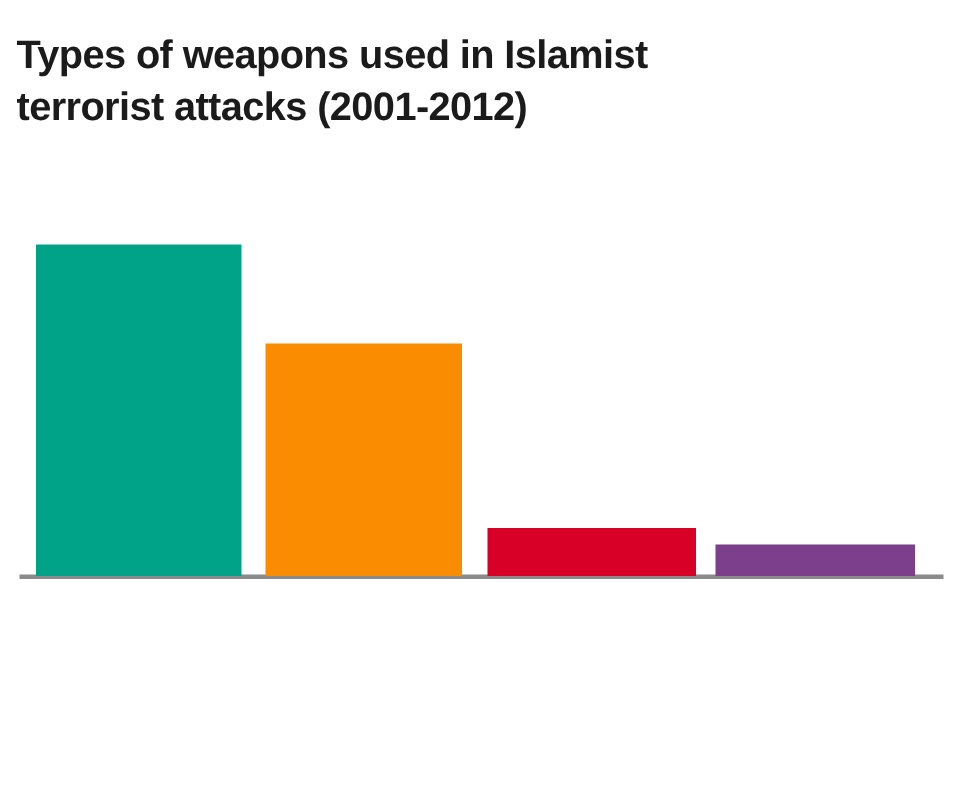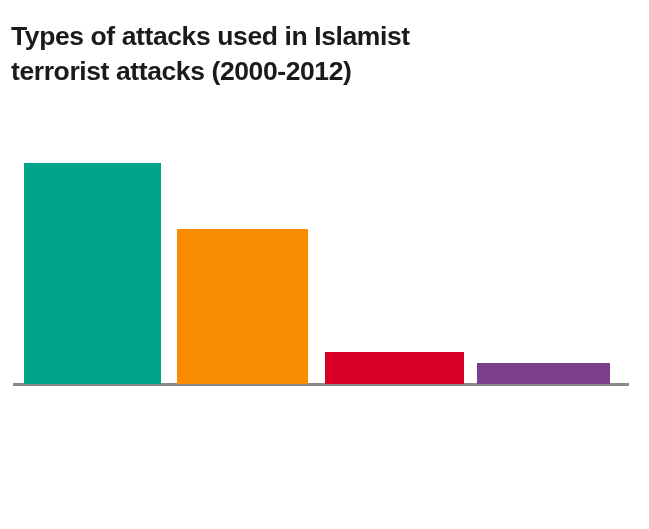--- a/index.html
+++ b/index.html
@@ -65,22 +65,22 @@
   .bar-rect {
     position: absolute;
     bottom: 0;
   }
 </style>
 </head>
 <body style="background: rgb(255, 255, 255);">
 
 <div id="chart-figure">
 
-  <div id="chart-title"><span>Types of attacks used in Islamist</span>
-<span>terrorist attacks (2000-2012)</span></div>
+  <div id="chart-title"><span>Types of weapons used in Islamist</span>
+<span>terrorist attacks (2001-2012)</span></div>
 
   <div id="plot-area">
 
     <div id="axis-baseline" style="background: rgb(138, 138, 138);"></div>
 
     <div class="bar-group">
       <div class="bar-rect" style="left: 24px; bottom: 145px; width: 137px; height: 221px; background: rgb(0, 163, 135);"></div>
 
     </div>
 

